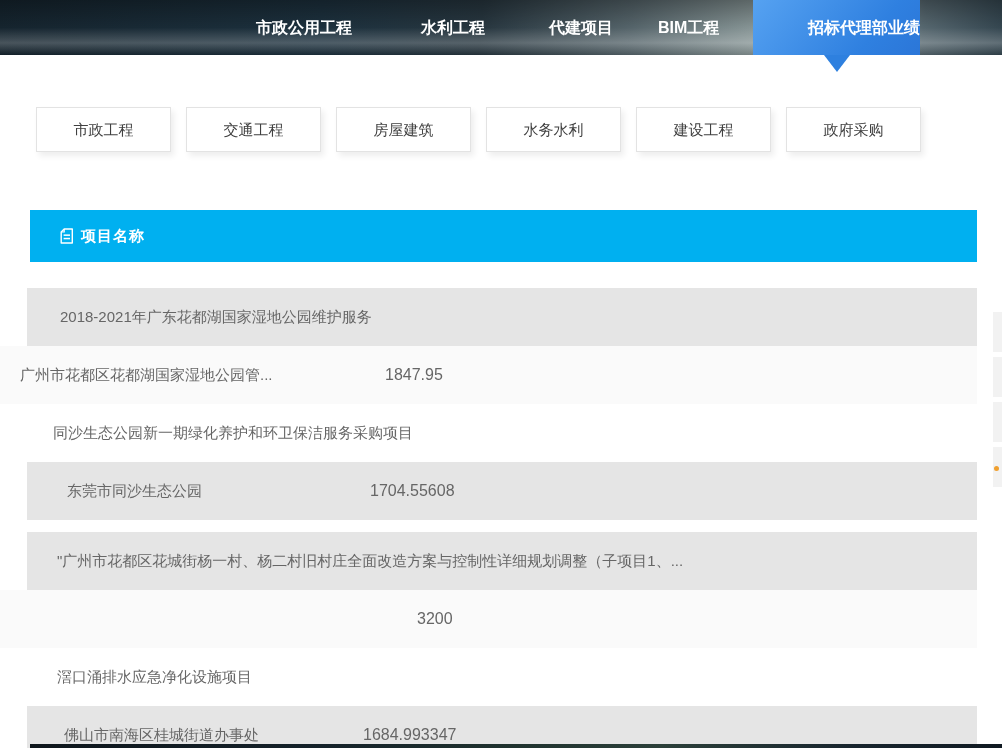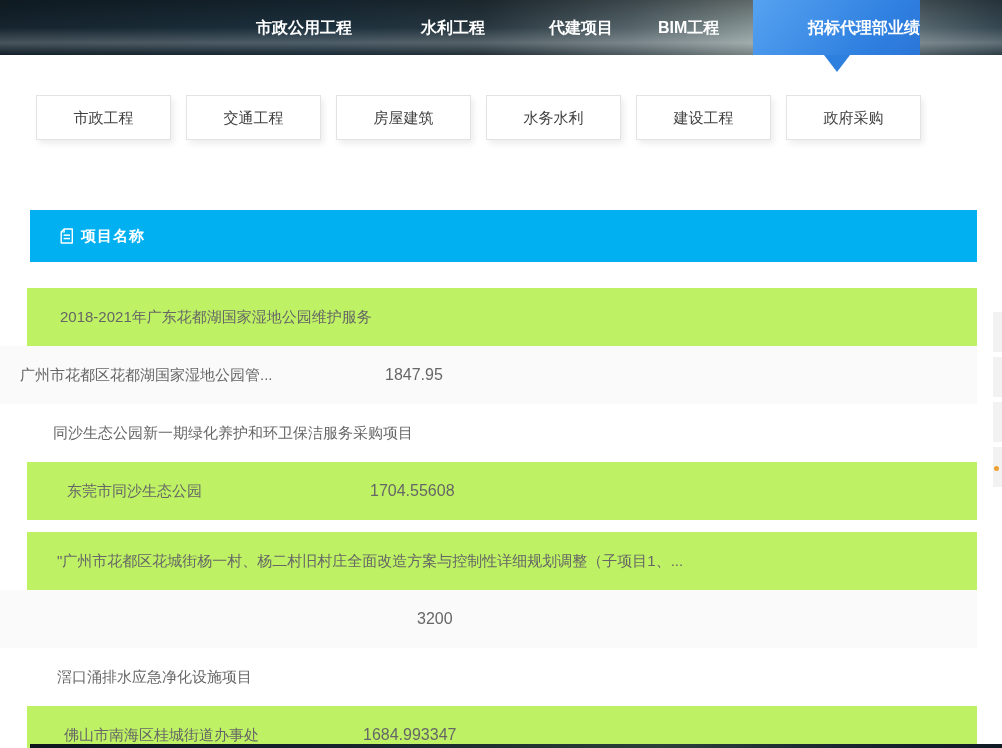--- a/index.html
+++ b/index.html
@@ -25,21 +25,21 @@
     background:linear-gradient(130deg,#56a2f1 0%,#2f80e0 70%,#2b76d8 100%);
   }
   .nav-arrow{
     position:absolute;left:824px;top:55px;width:0;height:0;
     border-left:13px solid transparent;border-right:13px solid transparent;
     border-top:17px solid #2e80df;
   }
 
   
   .filter-btn{
-    position:absolute;top:95px;width:135px;height:45px;line-height:43px;box-sizing:border-box;
+    position:absolute;top:107px;width:135px;height:45px;line-height:43px;box-sizing:border-box;
     background:#ffffff;border:1px solid #e3e3e3;text-align:center;
     color:#404040;font-size:15px;cursor:pointer;
     box-shadow:3px 4px 6px rgba(0,0,0,0.07);
   }
   .filter-btn.f1{left:36px;} .filter-btn.f2{left:186px;} .filter-btn.f3{left:336px;}
   .filter-btn.f4{left:486px;} .filter-btn.f5{left:636px;} .filter-btn.f6{left:786px;}
 
   
   .list-header{
     position:absolute;left:30px;top:210px;width:947px;height:52px;
@@ -49,21 +49,21 @@
   .list-header .doc-ic{width:14px;height:16px;margin-right:7px;}
   .list-header .hd-title{font-size:15px;font-weight:bold;letter-spacing:1px;}
 
   
   .plist{position:absolute;left:0;top:288px;width:977px;}
   .row{
     position:relative;height:58px;line-height:58px;margin-left:27px;
     color:#666666;font-size:15px;white-space:nowrap;overflow:hidden;
   }
   .row .amt{position:absolute;top:0;line-height:58px;font-size:16px;color:#666666;}
-  .row.bg-gray{background:#bef264;}
+  .row.bg-gray{background:#e5e5e5;}
   .row.bg-light{background:#fafafa;margin-left:0;}
   .row.bg-white{background:#ffffff;}
   .row.r1{padding-left:33px;}
   .row.r2{padding-left:20px;} .row.r2 .amt{left:385px;}
   .row.r3{padding-left:26px;}
   .row.r4{padding-left:40px;} .row.r4 .amt{left:343px;}
   .row.r5{padding-left:30px;margin-top:12px;}
   .row.r6{padding-left:30px;} .row.r6 .amt{left:393px;margin-left:24px;}
   .row.r7{padding-left:30px;}
   .row.r8{padding-left:37px;} .row.r8 .amt{left:336px;}

